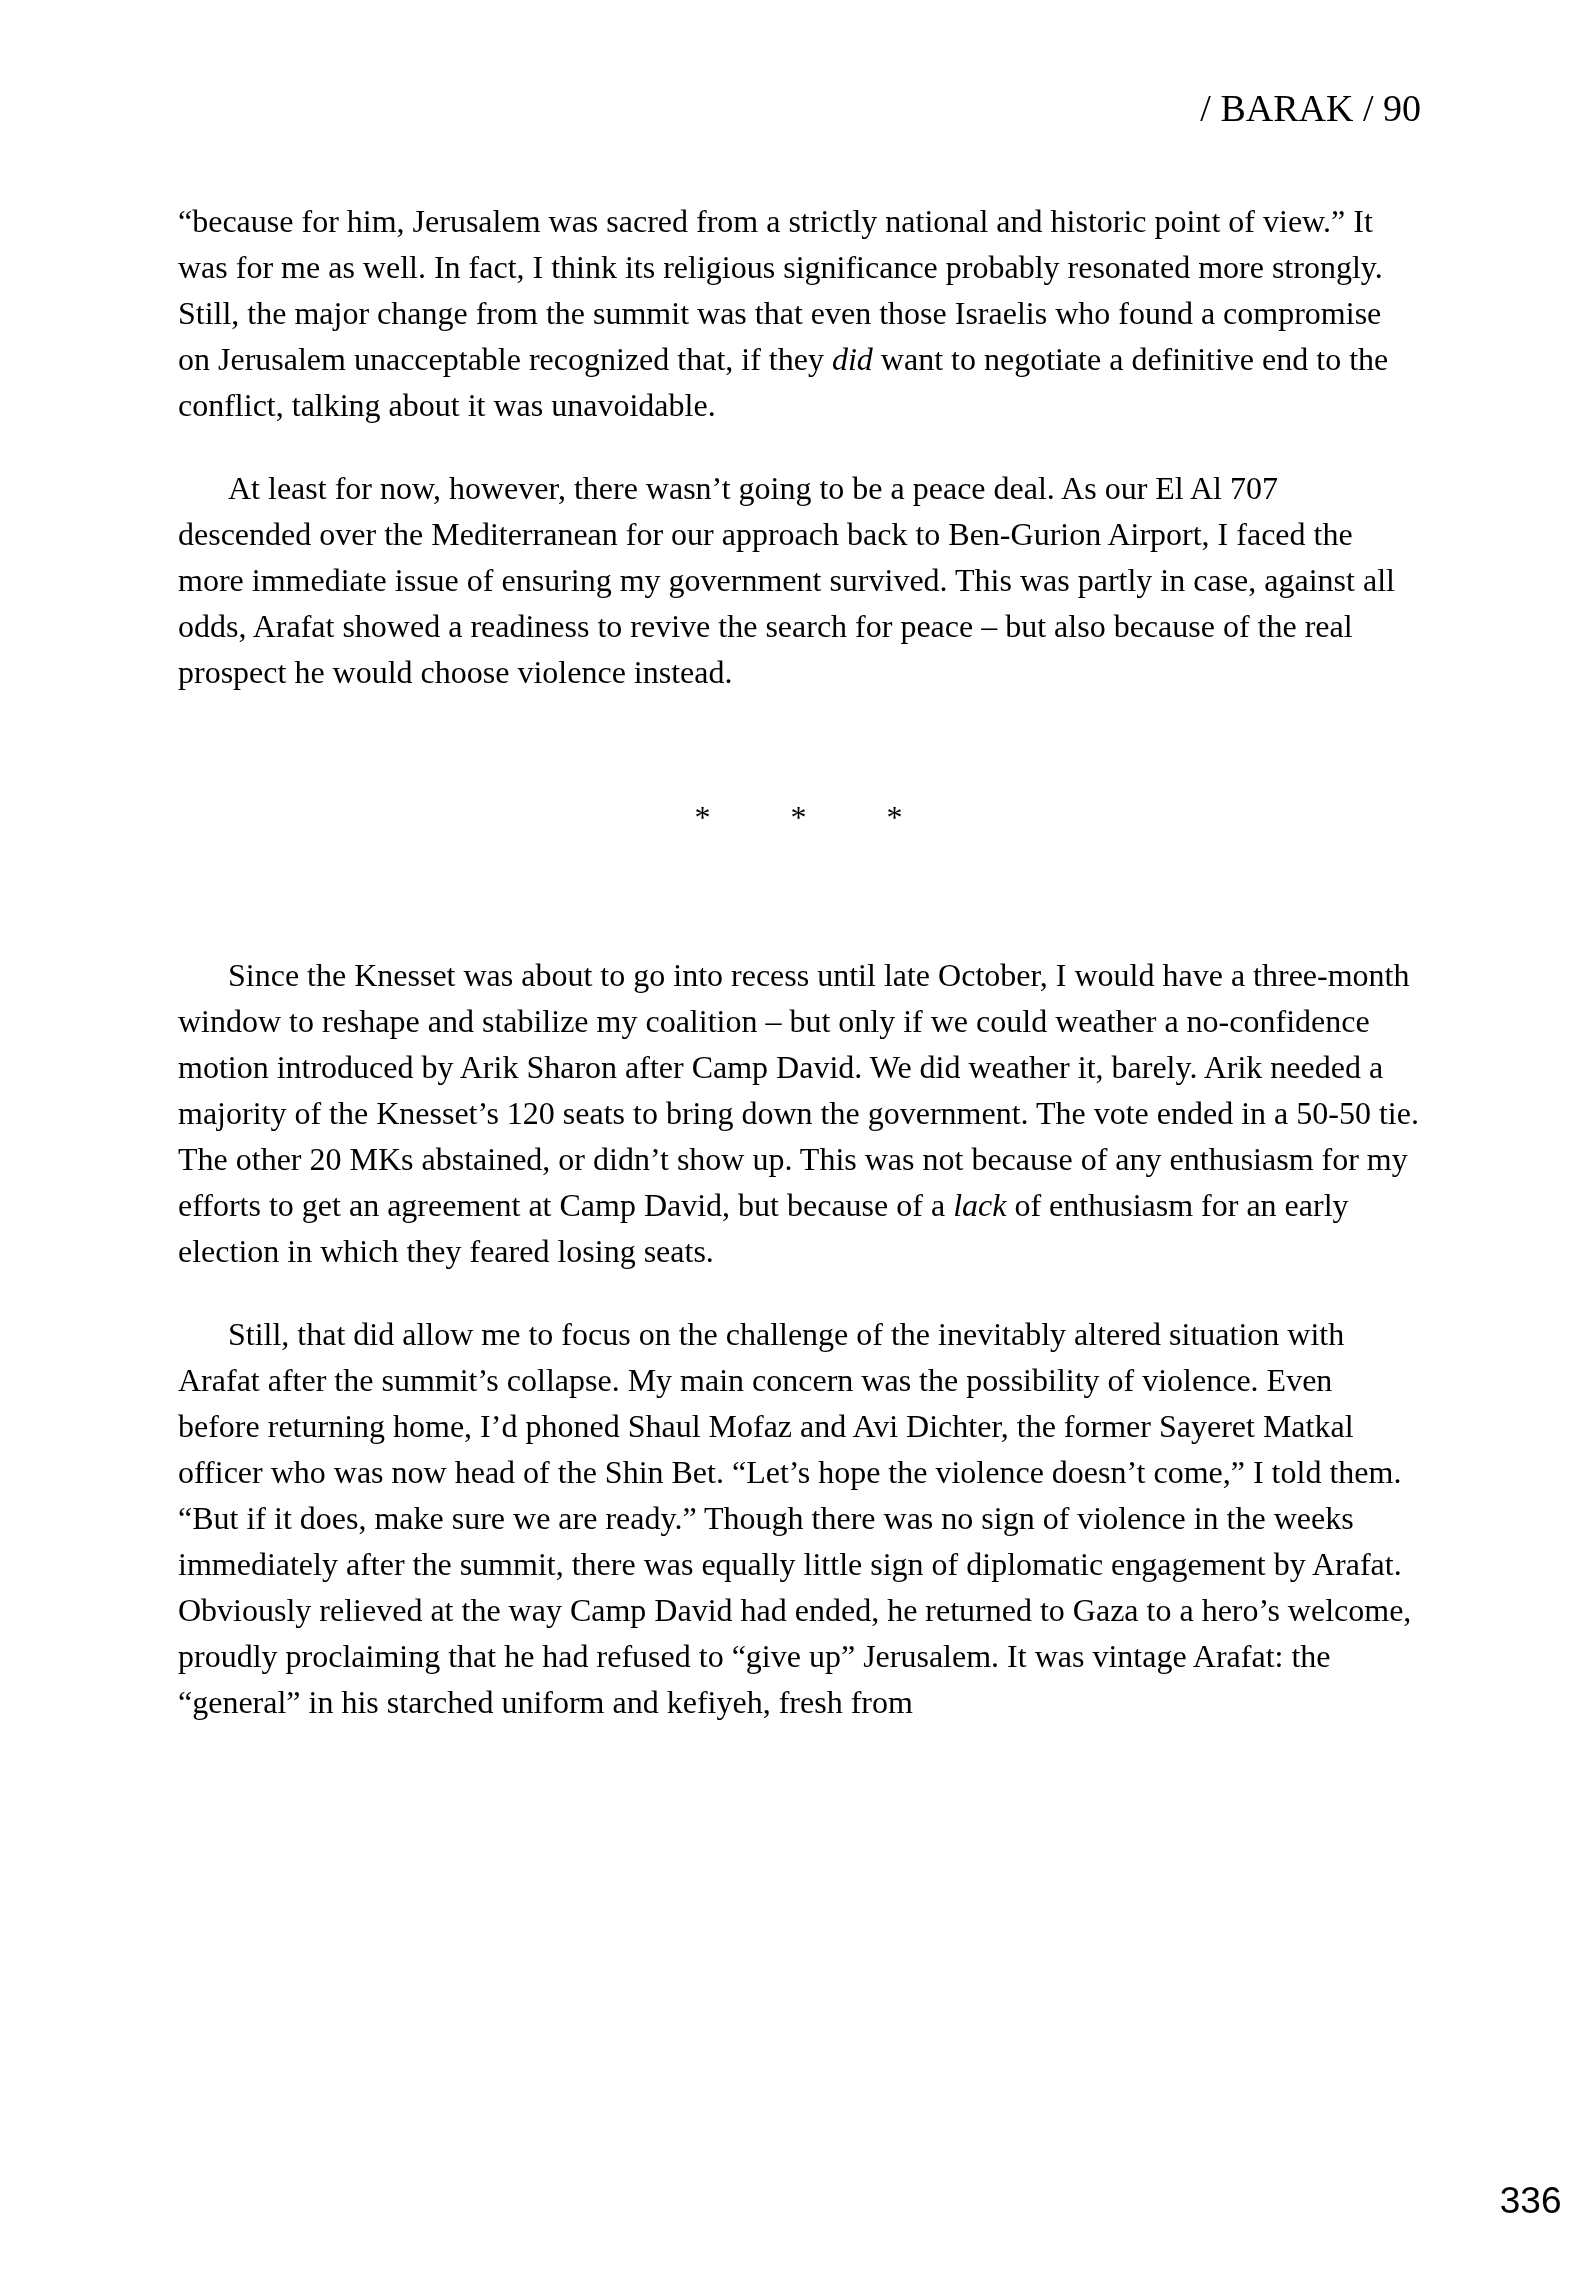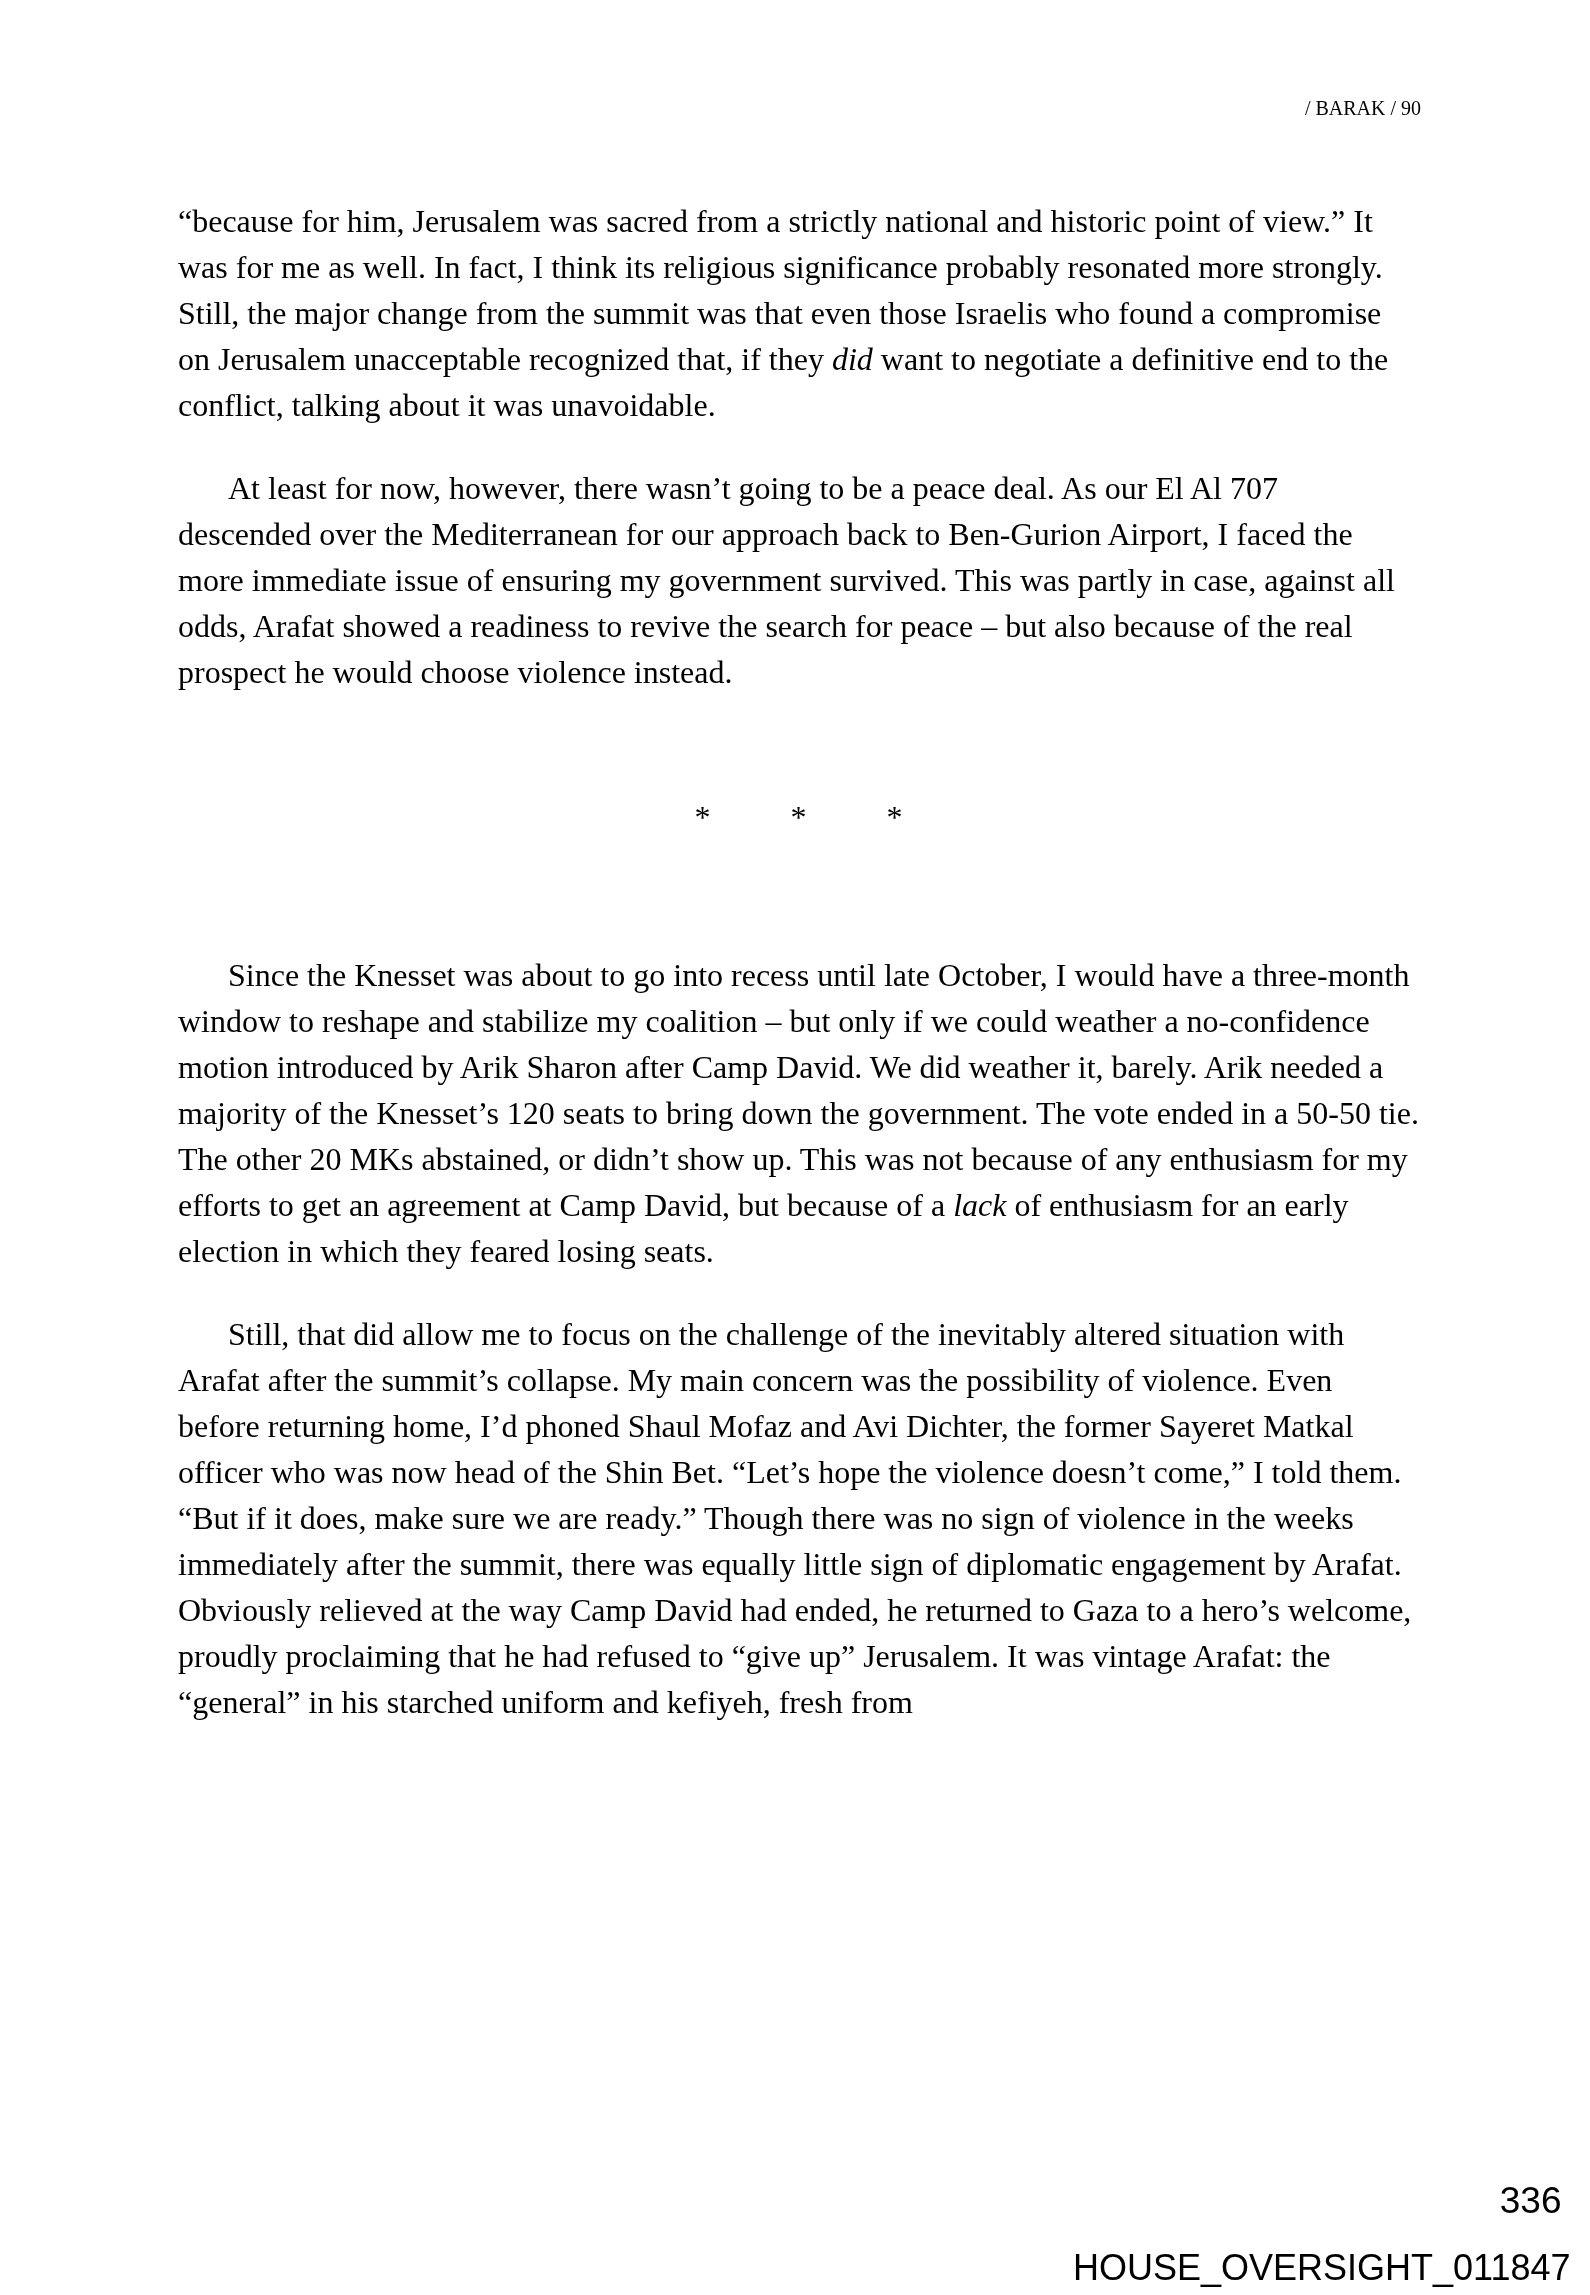--- a/index.html
+++ b/index.html
@@ -14,21 +14,21 @@
     font-family: "Liberation Serif", "DejaVu Serif", serif;
     overflow: hidden;
   }
 
   .running-header {
     position: absolute;
     top: 91px;
     left: 170px;
     width: 1251px;
     text-align: right;
-    font-size: 20px;
+    font-size: 38px;
     line-height: 35px;
     white-space: nowrap;
   }
 
   .text-body {
     position: absolute;
     top: 190px;
     left: 170px;
     width: 1257px;
     font-size: 32px;
@@ -82,15 +82,14 @@
   <div class="text-body">
       <p class="para"><span>“because for him, Jerusalem was sacred from a strictly national and historic point of view.” It was for me as well. In fact, I think its religious significance probably resonated more strongly. Still, the major change from the summit was that even those Israelis who found a compromise on Jerusalem unacceptable recognized that, if they </span><em>did</em><span> want to negotiate a definitive end to the conflict, talking about it was unavoidable.</span></p>
       <p class="para indent"><span>At least for now, however, there wasn’t going to be a peace deal. As our El Al 707 descended over the Mediterranean for our approach back to Ben-Gurion Airport, I faced the more immediate issue of ensuring my government survived. This was partly in case, against all odds, Arafat showed a readiness to revive the search for peace – but also because of the real prospect he would choose violence instead.</span></p>
       <div class="section-break"><span class="asterisk">*</span><span class="asterisk">*</span><span class="asterisk">*</span></div>
       <p class="para indent"><span>Since the Knesset was about to go into recess until late October, I would have a three-month window to reshape and stabilize my coalition – but only if we could weather a no-confidence motion introduced by Arik Sharon after Camp David. We did weather it, barely. Arik needed a majority of the Knesset’s 120 seats to bring down the government. The vote ended in a 50-50 tie. The other 20 MKs abstained, or didn’t show up. This was not because of any enthusiasm for my efforts to get an agreement at Camp David, but because of a </span><em>lack</em><span> of enthusiasm for an early election in which they feared losing seats.</span></p>
       <p class="para indent"><span>Still, that did allow me to focus on the challenge of the inevitably altered situation with Arafat after the summit’s collapse. My main concern was the possibility of violence. Even before returning home, I’d phoned Shaul Mofaz and Avi Dichter, the former Sayeret Matkal officer who was now head of the Shin Bet. “Let’s hope the violence doesn’t come,” I told them. “But if it does, make sure we are ready.” Though there was no sign of violence in the weeks immediately after the summit, there was equally little sign of diplomatic engagement by Arafat. Obviously relieved at the way Camp David had ended, he returned to Gaza to a hero’s welcome, proudly proclaiming that he had refused to “give up” Jerusalem. It was vintage Arafat: the “general” in his starched uniform and kefiyeh, fresh from</span></p>
     </div>
 
   <div class="page-number">336</div>
 
-  <div class="bates-stamp">HOUSE_OVERSIGHT_011847</div>
 </div>
 
 
 </body></html>

